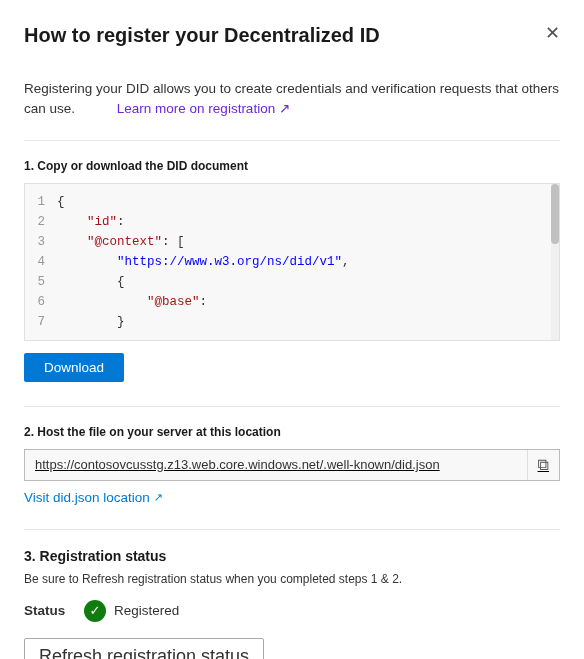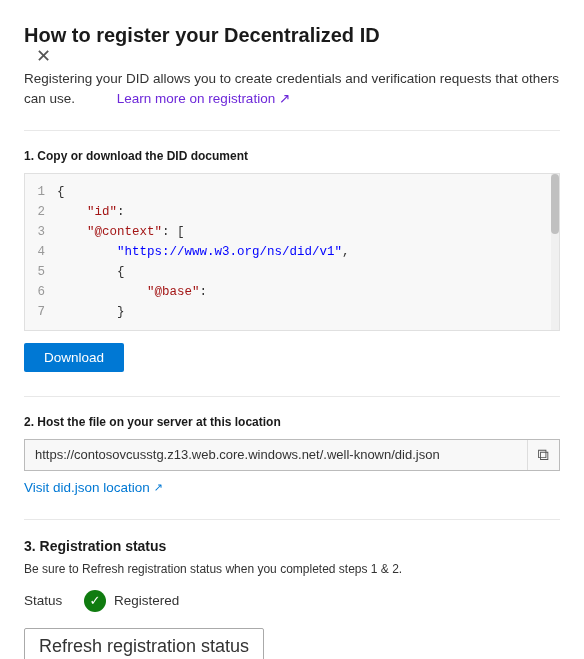--- a/index.html
+++ b/index.html
@@ -17,22 +17,21 @@
       width: 584px;
       min-height: 659px;
       position: relative;
       padding: 24px 24px 24px 24px;
       box-shadow: 0 4px 20px rgba(0,0,0,0.2);
     }
     .dialog-header {
       display: flex;
       justify-content: space-between;
       align-items: flex-start;
-      margin-bottom: 4px;
-      flex-direction: column;
+      margin-bottom: 32px;
     }
     .dialog-title {
       font-size: 20px;
       font-weight: 600;
       color: #1a1a1a;
       flex: 1;
     }
     .close-btn {
       background: none;
       border: none;
@@ -111,20 +110,21 @@
       cursor: pointer;
       border-radius: 2px;
       margin-bottom: 24px;
     }
     .url-row {
       display: flex;
       align-items: center;
       border: 1px solid #bbb;
       background: #f8f8f8;
       margin-bottom: 8px;
+      text-decoration: underline;
     }
     .url-text {
       flex: 1;
       padding: 7px 10px;
       font-size: 13px;
       color: #333;
       word-break: break-all;
     }
     .copy-btn {
       background: none;
@@ -160,20 +160,21 @@
     }
     .status-row {
       display: flex;
       align-items: center;
       margin-bottom: 16px;
     }
     .status-label {
       font-size: 13.5px;
       color: #333;
       min-width: 60px;
+      font-weight: bold;
     }
     .status-value {
       display: flex;
       align-items: center;
       gap: 8px;
       font-size: 13.5px;
       color: #333;
     }
     .check-icon {
       width: 22px;

